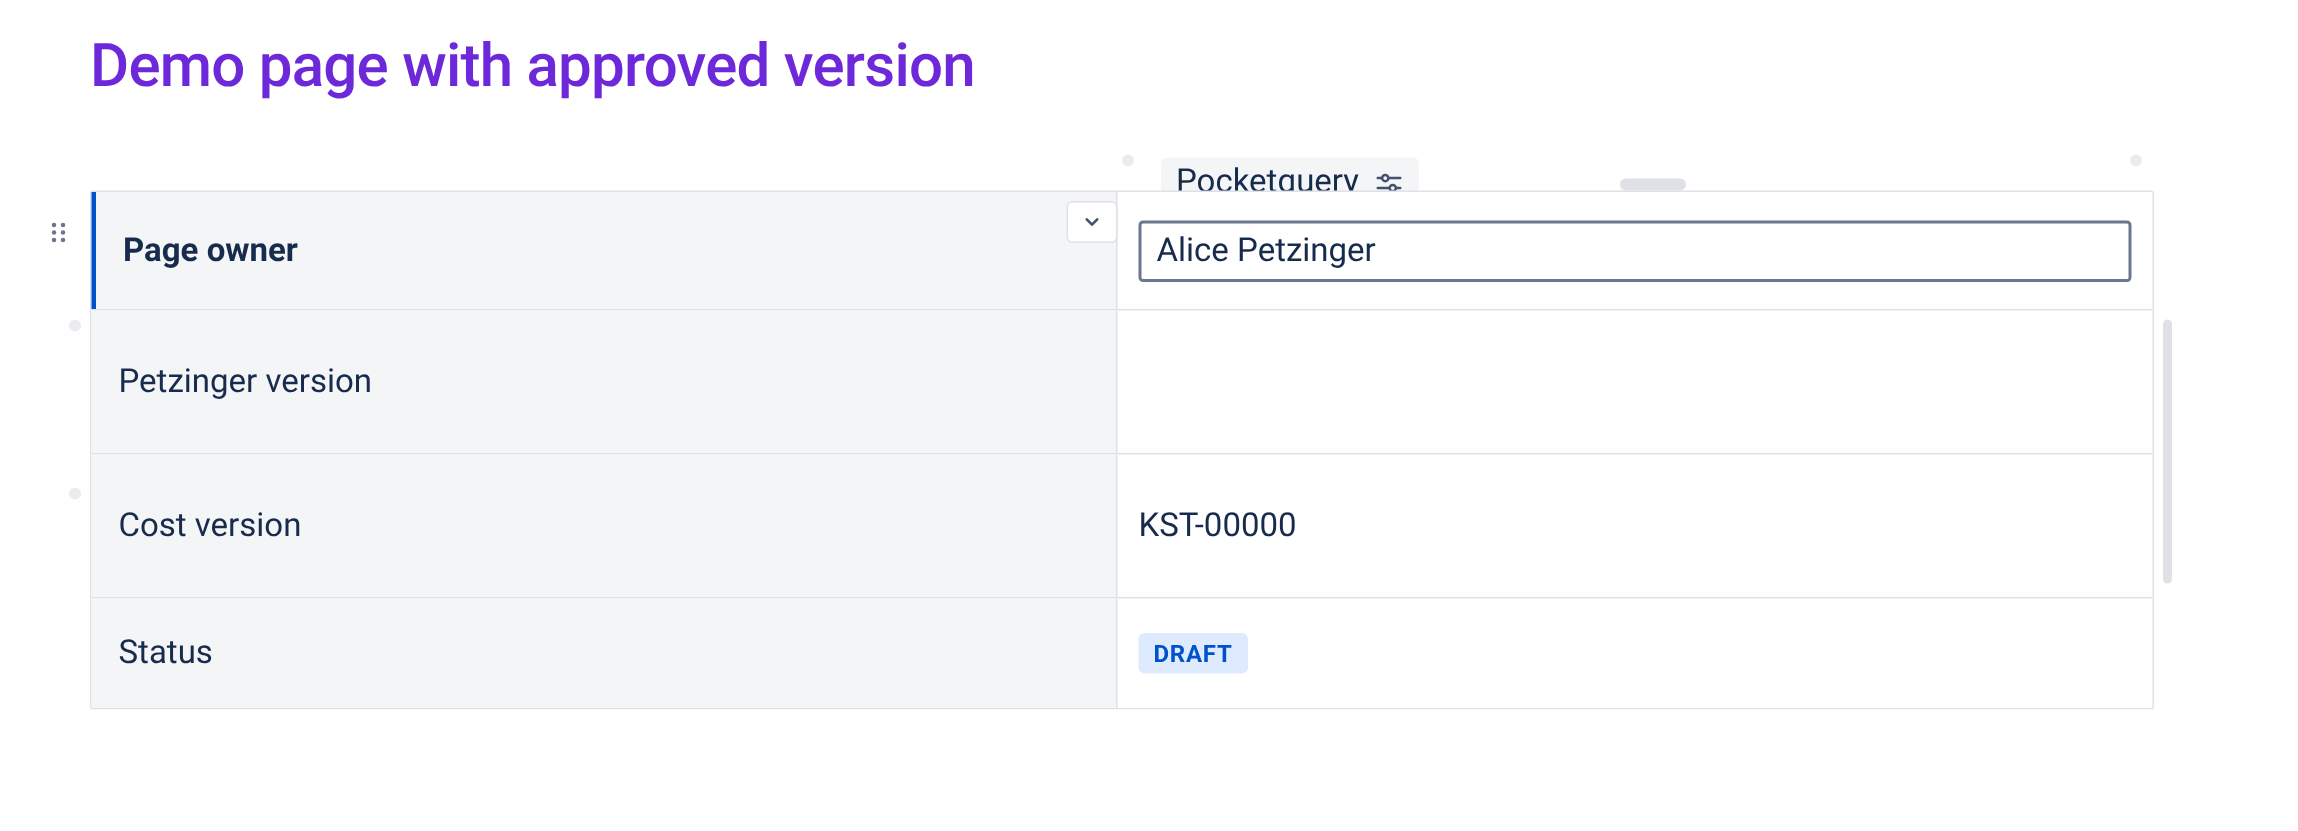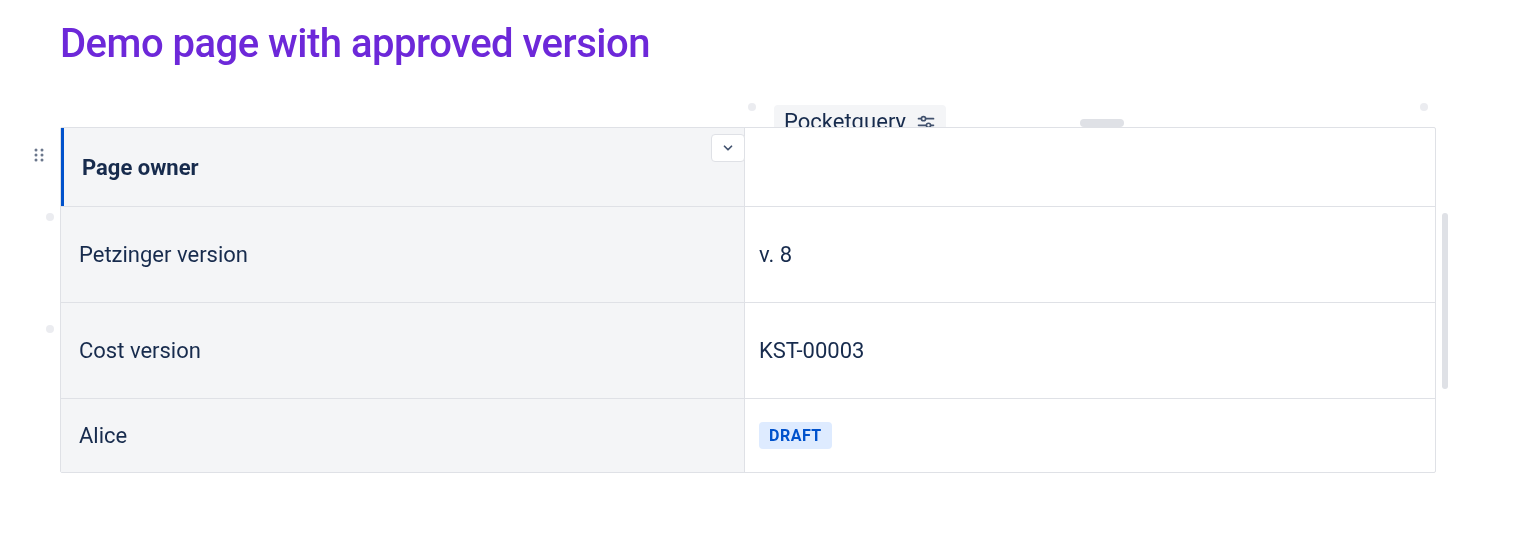--- a/index.html
+++ b/index.html
@@ -216,43 +216,43 @@
 
       <div class="prop-row header">
         <div class="key-cell header-cell">
           <span>Page owner</span>
           <div class="header-chevron">
             <svg width="14" height="14" viewBox="0 0 24 24" fill="none" stroke="currentColor" stroke-width="3" stroke-linecap="round" stroke-linejoin="round">
               <polyline points="6 9 12 15 18 9"></polyline>
             </svg>
           </div>
         </div>
+        <div class="val-cell">
+          <input class="owner-input" type="text" value="Alice Petzinger" style="">
+        </div>
       </div>
 
       <div class="prop-row">
         <div class="key-cell">
           <span>Petzinger version</span>
         </div>
-        <div class="val-cell">
-          <span>v. 8</span>
-        </div>
       </div>
 
       <div class="prop-row">
         <div class="key-cell">
           <span>Cost version</span>
         </div>
         <div class="val-cell">
-          <span>KST-00003</span>
+          <span>KST-00000</span>
         </div>
       </div>
 
       <div class="prop-row" style="min-height:72px;">
         <div class="key-cell">
-          <span>Alice</span>
+          <span>Status</span>
         </div>
         <div class="val-cell">
           <span class="status-badge">DRAFT</span>
         </div>
       </div>
 
     </div>
 
   </div>
 </div>

